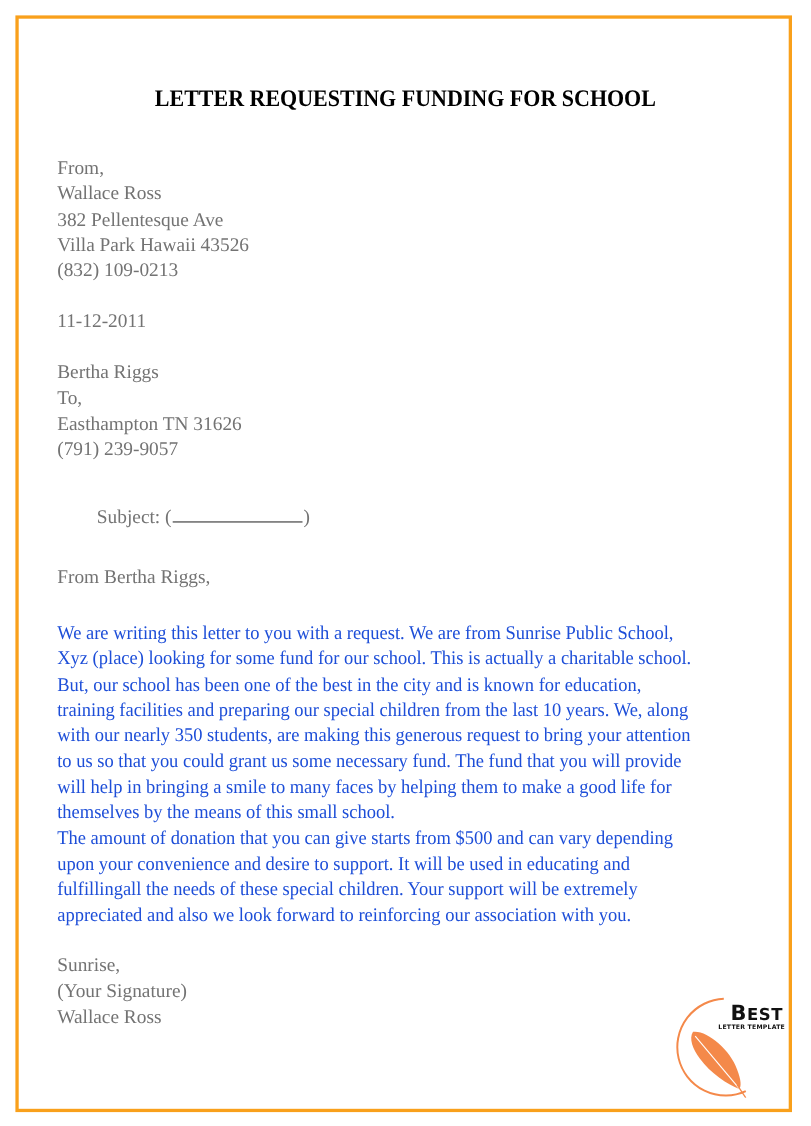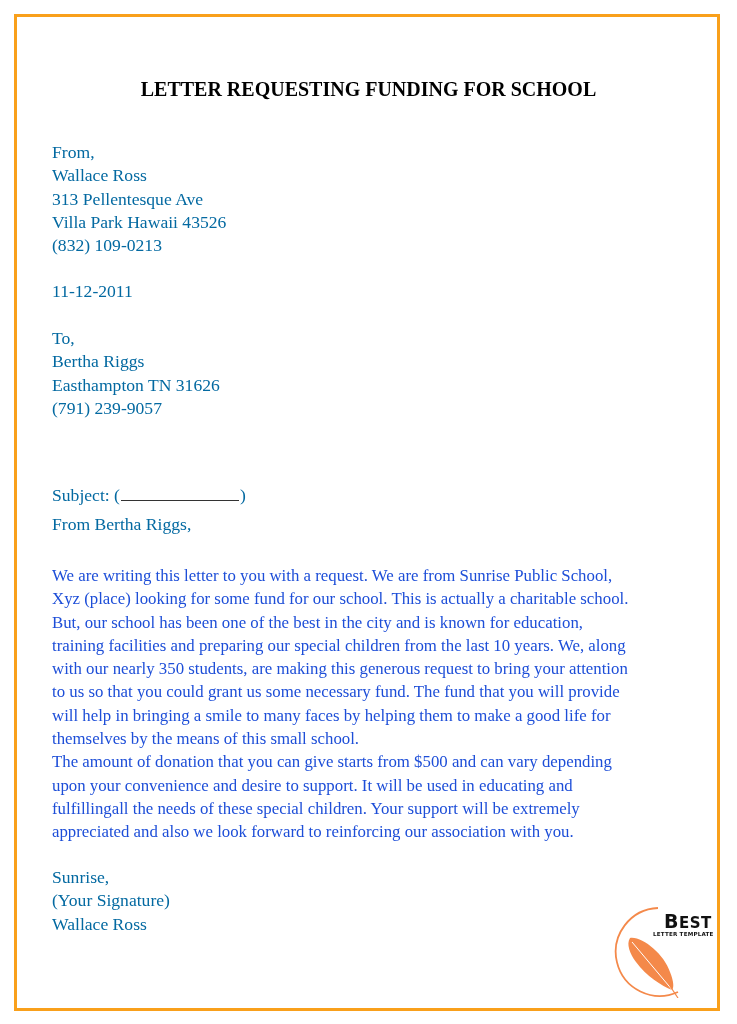--- a/index.html
+++ b/index.html
@@ -35,21 +35,21 @@
       letter-spacing: 0px;
       color: #000;
       transform: scaleX(0.93);
       transform-origin: center;
     }
     .block {
       position: absolute;
       left: 52px;
       font-size: 17.6px;
       line-height: 23.3px;
-      color: #0369a1;
+      color: #737373;
     }
     .line {
       display: block;
       white-space: nowrap;
     }
     .body-text {
       position: absolute;
       left: 52px;
       top: 564px;
       width: 640px;
@@ -104,37 +104,37 @@
 </head>
 <body>
 
 <div class="page-frame"></div>
 
 <div class="title">LETTER REQUESTING FUNDING FOR SCHOOL</div>
 
 <div class="block" style="top:141px;">
   <span class="line">From,</span>
   <span class="line">Wallace Ross</span>
-  <span class="line">313 Pellentesque Ave</span>
+  <span class="line">382 Pellentesque Ave</span>
   <span class="line">Villa Park Hawaii 43526</span>
   <span class="line">(832) 109-0213</span>
 </div>
 
 <div class="block" style="top:280px;">
   <span class="line">11-12-2011</span>
 </div>
 
 <div class="block" style="top:327px;">
+  <span class="line">Bertha Riggs</span>
   <span class="line">To,</span>
-  <span class="line">Bertha Riggs</span>
   <span class="line">Easthampton TN 31626</span>
   <span class="line">(791) 239-9057</span>
 </div>
 
-<div class="block" style="top:484px;">
+<div class="block" style="top:458px;margin-left:36px;">
   <span class="line">
     <span>Subject: (</span><span class="subject-blank"></span><span>)</span>
   </span>
 </div>
 
 <div class="block" style="top:513px;">
   <span class="line">From Bertha Riggs,</span>
 </div>
 
 <div class="body-text">

